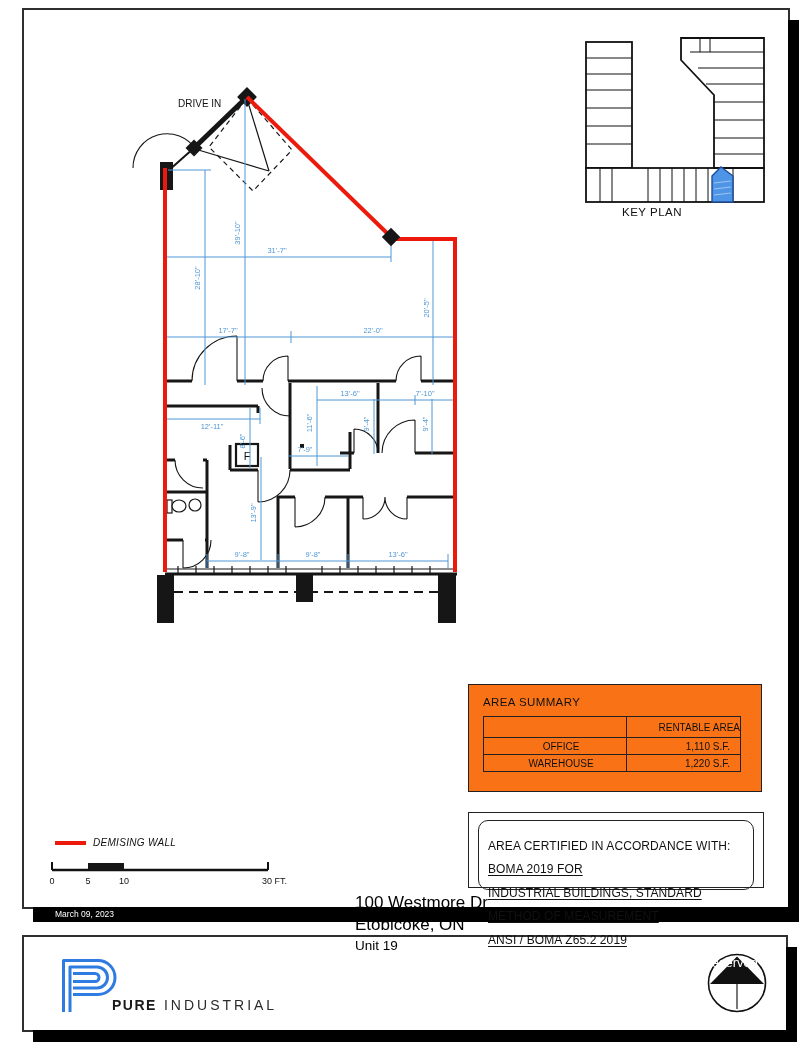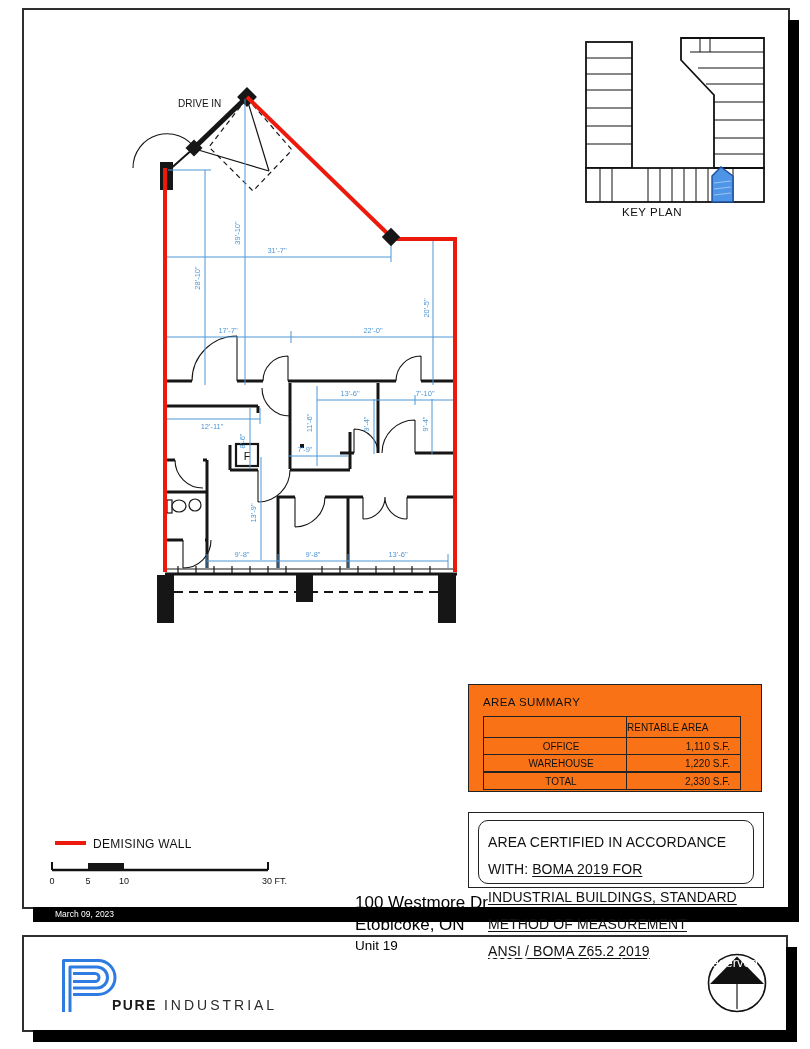--- a/index.html
+++ b/index.html
@@ -22,37 +22,37 @@
   .blk{fill:#161616;stroke:none;}
   .fix{stroke:#161616;stroke-width:1.2;fill:#fff;}
   .kp{fill:#fff;stroke:#111;stroke-width:1.8;}
   .kpl{stroke:#111;stroke-width:1;fill:none;}
   .plantxt{fill:#111;font-size:10px;}
   .scaletxt{fill:#111;font-size:9px;}
   
   #keyplan-label{left:622px;top:206px;width:110px;text-align:left;
     font-size:11.5px;letter-spacing:.5px;color:#111;}
   
-  #legend-label{left:93px;top:837px;font-size:12px;color:#111;letter-spacing:.3px;}
+  #legend-label{left:93px;top:837px;font-size:10px;color:#111;letter-spacing:.3px;font-style:italic;}
   
   #area-summary{left:468px;top:684px;width:292px;height:106px;border:1.6px solid #222;background:#f97316;}
   #area-summary .title{margin:11px 0 0 14px;font-size:11.5px;color:#111;letter-spacing:.4px;}
   #area-summary table{border-collapse:collapse;margin:8px 0 0 14px;width:258px;table-layout:fixed;}
   #area-summary td,#area-summary th{border:1.2px solid #222;font-size:10px;color:#111;
     font-weight:400;height:14px;padding:1px 0;}
   #area-summary th.empty{width:142px;}
-  #area-summary th.hdr{height:18px;text-align:left;margin-left:20px;}
+  #area-summary th.hdr{height:18px;text-align:right;margin-left:20px;}
   #area-summary td.lbl{padding-left:12px;text-align:center;}
   #area-summary td.val{padding-right:10px;text-align:right;padding-left:48px;}
   #area-summary tr.total td{border-top:2.4px solid #222;}
   #area-summary thead th{border-bottom:1.8px solid #222;}
   
   #cert-box{left:468px;top:812px;width:294px;height:74px;border:1.6px solid #222;background:#fff;}
   #cert-inner{margin:7px 9px;border:1.4px solid #222;border-radius:10px;height:54px;
-    padding:8px 9px 0 9px;font-size:14px;line-height:1.95;color:#111;letter-spacing:.1px;}
+    padding:14px 9px 0 9px;font-size:12px;line-height:1.95;color:#111;letter-spacing:.1px;}
   .u{text-decoration:underline;text-underline-offset:2px;}
   
   #sheet-date{left:55px;top:909px;font-size:8.5px;color:#fff;z-index:3;}
   #sheet-copyright{right:52px;top:955px;font-size:13px;color:#fff;z-index:3;padding-left:12px;}
   
   #brand{left:72px;top:997px;font-size:14px;color:#1a1a1a;white-space:nowrap;margin-left:40px;}
   #brand .b{font-weight:700;letter-spacing:1.5px;}
   #brand .l{font-weight:400;letter-spacing:3px;margin-left:7px;color:#2b2b2b;}
   #address{left:355px;top:892px;color:#000000;}
   #address .a1,#address .a2{font-size:17px;line-height:22px;}
@@ -227,24 +227,20 @@
     </thead>
     <tbody>
       <tr>
         <td class="lbl">OFFICE</td>
         <td class="val">1,110  S.F.</td>
       </tr>
       <tr>
         <td class="lbl">WAREHOUSE</td>
         <td class="val">1,220  S.F.</td>
       </tr>
-      <tr class="total">
-        <td class="lbl">TOTAL</td>
-        <td class="val">2,330  S.F.</td>
-      </tr>
     </tbody>
   </table>
 </div>
 
 <div class="abs overlay" id="cert-box">
   <div id="cert-inner">
     <span>AREA CERTIFIED  IN ACCORDANCE WITH: </span><span class="u">BOMA 2019 FOR</span><br>
     <span class="u">INDUSTRIAL BUILDINGS, STANDARD METHOD OF MEASUREMENT</span><br>
     <span class="u">ANSI / BOMA Z65.2  2019</span>
   </div>

